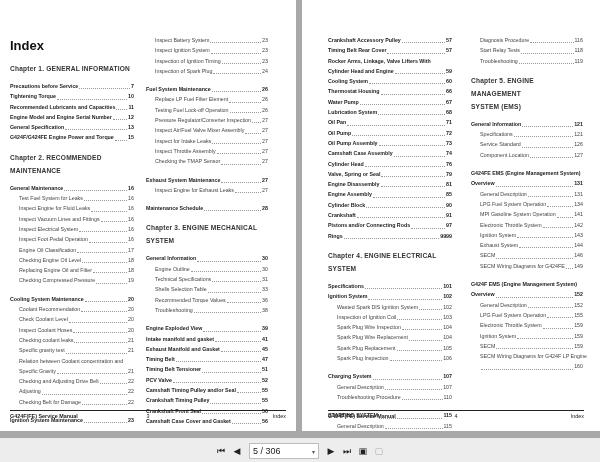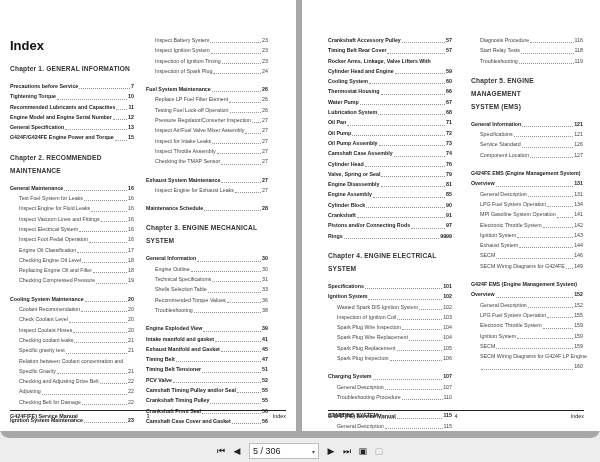--- a/index.html
+++ b/index.html
@@ -1,17 +1,17 @@
 <!DOCTYPE html>
 <html><head>
 <meta charset="utf-8">
 <style>
   html,body{margin:0;padding:0;}
   body{width:600px;height:462px;overflow:hidden;background:#ededed;font-family:"Liberation Sans",sans-serif;position:relative;color:#222;}
-  .viewer{position:absolute;left:0;top:0;width:600px;height:438px;background:#a8a8a8;border-radius:9px;}
+  .viewer{position:absolute;left:0;top:0;width:600px;height:438px;background:#a8a8a8;}
   .page{position:absolute;top:0;height:431px;background:#fff;overflow:hidden;}
   .page.left{left:0;width:296px;}
   .page.right{left:302px;width:298px;}
   .col{position:absolute;top:0;}
   .title{font-size:13px;font-weight:bold;color:#111;position:absolute;}
   .chap{font-size:6.6px;font-weight:bold;color:#333;line-height:13px;letter-spacing:0.2px;}
   .row{display:flex;align-items:flex-end;font-size:5.3px;line-height:10.3px;height:10.3px;white-space:nowrap;}
   .row.b{font-weight:bold;color:#222;}
   .row.s{padding-left:9px;color:#444;}
   .row .t{flex:0 0 auto;}

